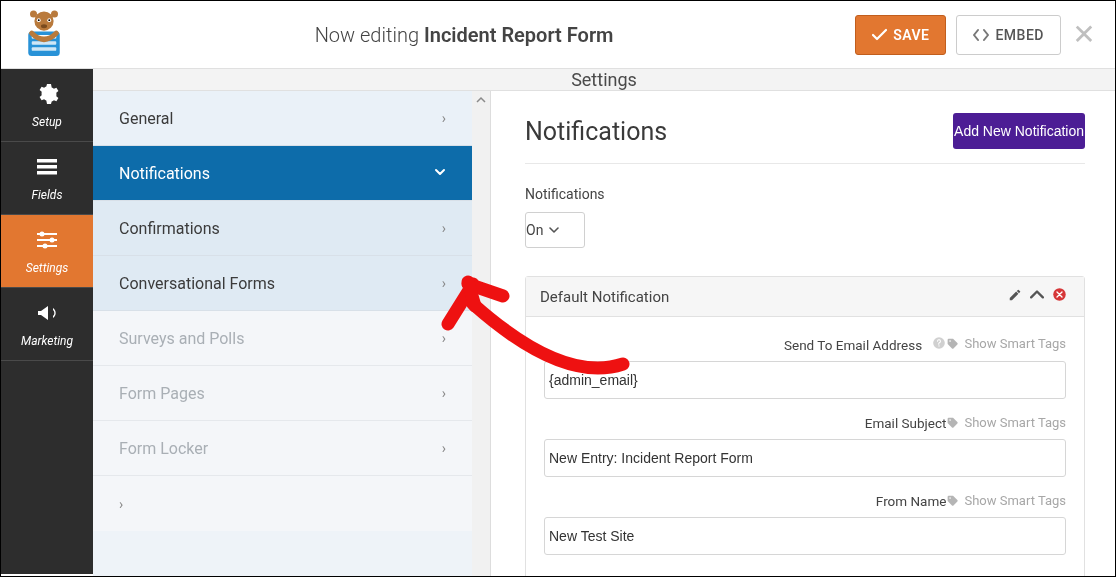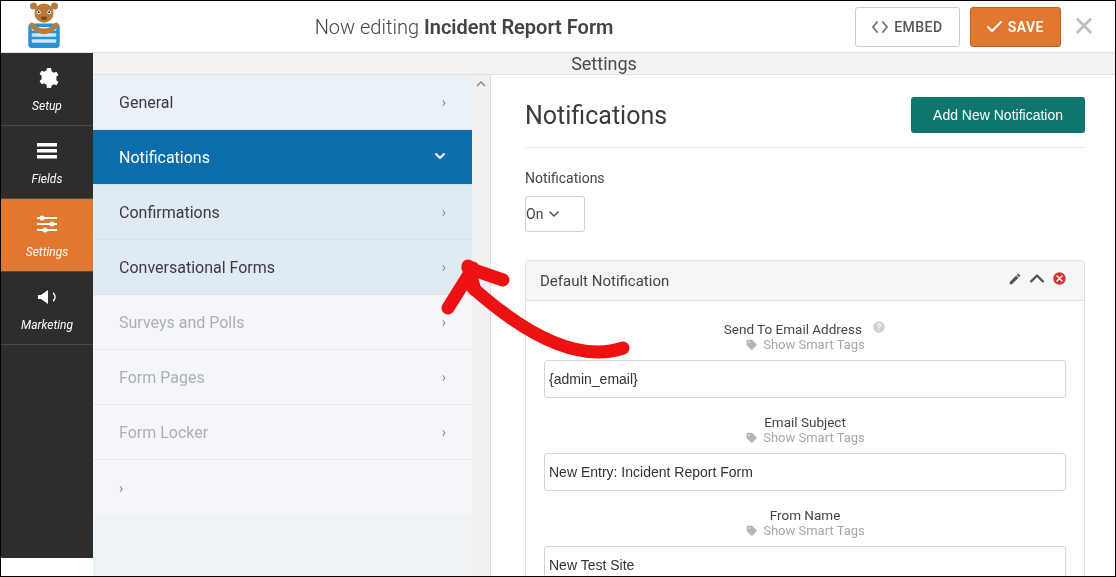--- a/index.html
+++ b/index.html
@@ -1,20 +1,20 @@
 <!DOCTYPE html>
 <html><head>
 <meta charset="utf-8">
 <style>
   * { box-sizing: border-box; margin: 0; padding: 0; }
   body { font-family: -apple-system, BlinkMacSystemFont, "Segoe UI", Roboto, "Helvetica Neue", Arial, sans-serif; background: #fff; color: #444; }
   .app { width: 1116px; height: 577px; border: 1px solid #000; position: relative; overflow: hidden; background: #fff; }
 
   
-  .topbar { height: 52px; border-bottom: 1px solid #e0e0e0; display: flex; align-items: center; padding: 0 14px; position: relative; }
+  .topbar { height: 68px; border-bottom: 1px solid #e0e0e0; display: flex; align-items: center; padding: 0 14px; position: relative; }
   .logo { width: 58px; height: 58px; display: flex; align-items: center; justify-content: center; }
   .title-wrap { flex: 1; text-align: center; font-size: 20px; color: #444; }
   .title-wrap .light { font-weight: 300; }
   .title-wrap .bold { font-weight: 600; }
   .top-actions { display: flex; gap: 10px; align-items: center; }
   .btn { height: 40px; display: inline-flex; align-items: center; justify-content: center; padding: 0 16px; font-size: 14px; letter-spacing: .5px; border-radius: 3px; cursor: pointer; border: 1px solid transparent; }
   .btn-embed { background: #fff; border-color: #ccc; color: #555; font-weight: 500; }
   .btn-embed svg { margin-right: 6px; }
   .btn-save { background: #e27730; color: #fff; font-weight: 600; border-color: #c15e1d; }
   .btn-save svg { margin-right: 6px; }
@@ -40,34 +40,34 @@
   .sm-item.selected-sub { background: #dfeaf3; }
   .sm-item.dim { background: #f4f6f9; color: #a9afb5; border-bottom-color: #e5e8ec; }
   .sm-scrollbar { position: absolute; right: 0; top: 0; bottom: 0; width: 18px; background: #f1f1f1; }
   .sm-scroll-thumb { position: absolute; top: 0; right: 1px; width: 17px; height: 18px; display: flex; align-items: center; justify-content: center; }
   .submenu-inner { width: calc(100% - 18px); }
 
   
   .content { flex: 1; padding: 22px 30px 0 34px; overflow: hidden; background: #fff; position: relative; }
   .content-head { display: flex; align-items: center; justify-content: space-between; padding-bottom: 14px; border-bottom: 1px solid #e8e8e8; }
   .content-head h2 { font-size: 25px; font-weight: 400; color: #3a3a3a; }
-  .btn-addnew { background: #0f766e; color: #fff; border: none; font-size: 14px; padding: 0 22px; height: 36px; border-radius: 3px; cursor: pointer; }
+  .btn-addnew { background: #4c1d95; color: #fff; border: none; font-size: 14px; padding: 0 1px; height: 36px; border-radius: 3px; cursor: pointer; }
   .notif-block { margin-top: 22px; }
   .notif-label { font-size: 14px; color: #444; margin-bottom: 10px; }
   .select-on { width: 60px; height: 36px; border: 1px solid #d0d0d0; border-radius: 3px; display: inline-flex; align-items: center; justify-content: flex-start; gap: 6px; font-size: 14px; color: #444; cursor: pointer; background: #fff; }
   .select-on svg { width: 10px; height: 10px; }
 
   .default-card { margin-top: 28px; border: 1px solid #e1e1e1; border-radius: 3px; }
   .card-head { height: 40px; background: #f6f6f6; border-bottom: 1px solid #e1e1e1; display: flex; align-items: center; padding: 0 14px; font-size: 15px; color: #444; }
   .card-head .spacer { flex: 1; }
   .card-head .ico { width: 22px; text-align: center; color: #666; cursor: pointer; }
   .card-head .ico.red { color: #d63638; }
   .card-body { padding: 18px 18px 10px; }
   .field-row { margin-bottom: 16px; }
-  .field-head { display: flex; align-items: center; justify-content: flex-end; margin-bottom: 8px; font-size: 13.5px; color: #444; flex-direction: column; }
+  .field-head { display: flex; align-items: center; justify-content: flex-end; margin-bottom: 8px; font-size: 13.5px; color: #444; }
   .field-head .help { width: 15px; height: 15px; display: inline-flex; align-items: center; justify-content: center; color: #cfcfcf; margin-left: 6px; }
   .smart-tags { color: #a7a7a7; font-size: 13px; display: inline-flex; align-items: center; gap: 5px; cursor: pointer; }
   .smart-tags svg { width: 13px; height: 13px; fill: #b5b5b5; }
   .text-input { width: 100%; height: 38px; border: 1px solid #d6d6d6; border-radius: 3px; padding: 0 4px; font-size: 14px; color: #333; background: #fff; }
 
   
   .arrow-overlay { position: absolute; pointer-events: none; left: 320px; top: 185px; z-index: 50; }
 </style>
 </head>
 <body>
@@ -91,31 +91,31 @@
         <rect x="18" y="46" width="28" height="4" rx="1" fill="#cfe7f6"></rect>
         <path d="M18 30 q14 14 28 0" stroke="#b97a3c" stroke-width="6" fill="none" stroke-linecap="round"></path>
       </svg>
     </div>
     <div class="title-wrap">
       <span class="light">Now editing</span>
       <span> </span>
       <span class="bold">Incident Report Form</span>
     </div>
     <div class="top-actions">
+      <div class="btn btn-save">
+        <svg width="15" height="13" viewBox="0 0 15 13">
+            <path d="M1 7 L5 11 L14 2" stroke="#fff" stroke-width="2.2" fill="none" stroke-linecap="round" stroke-linejoin="round"></path>
+          </svg>
+        <span>SAVE</span>
+      </div>
       <div class="btn btn-embed">
         <svg width="16" height="14" viewBox="0 0 16 14">
             <path d="M5 2 L1 7 L5 12 M11 2 L15 7 L11 12" stroke="#777" stroke-width="2" fill="none" stroke-linecap="round" stroke-linejoin="round"></path>
           </svg>
         <span>EMBED</span>
-      </div>
-      <div class="btn btn-save">
-        <svg width="15" height="13" viewBox="0 0 15 13">
-            <path d="M1 7 L5 11 L14 2" stroke="#fff" stroke-width="2.2" fill="none" stroke-linecap="round" stroke-linejoin="round"></path>
-          </svg>
-        <span>SAVE</span>
       </div>
     </div>
     <div class="close-x">✕</div>
   </div>
 
   <div class="main">
 
     <div class="rail">
       <div class="rail-item">
         <span>

